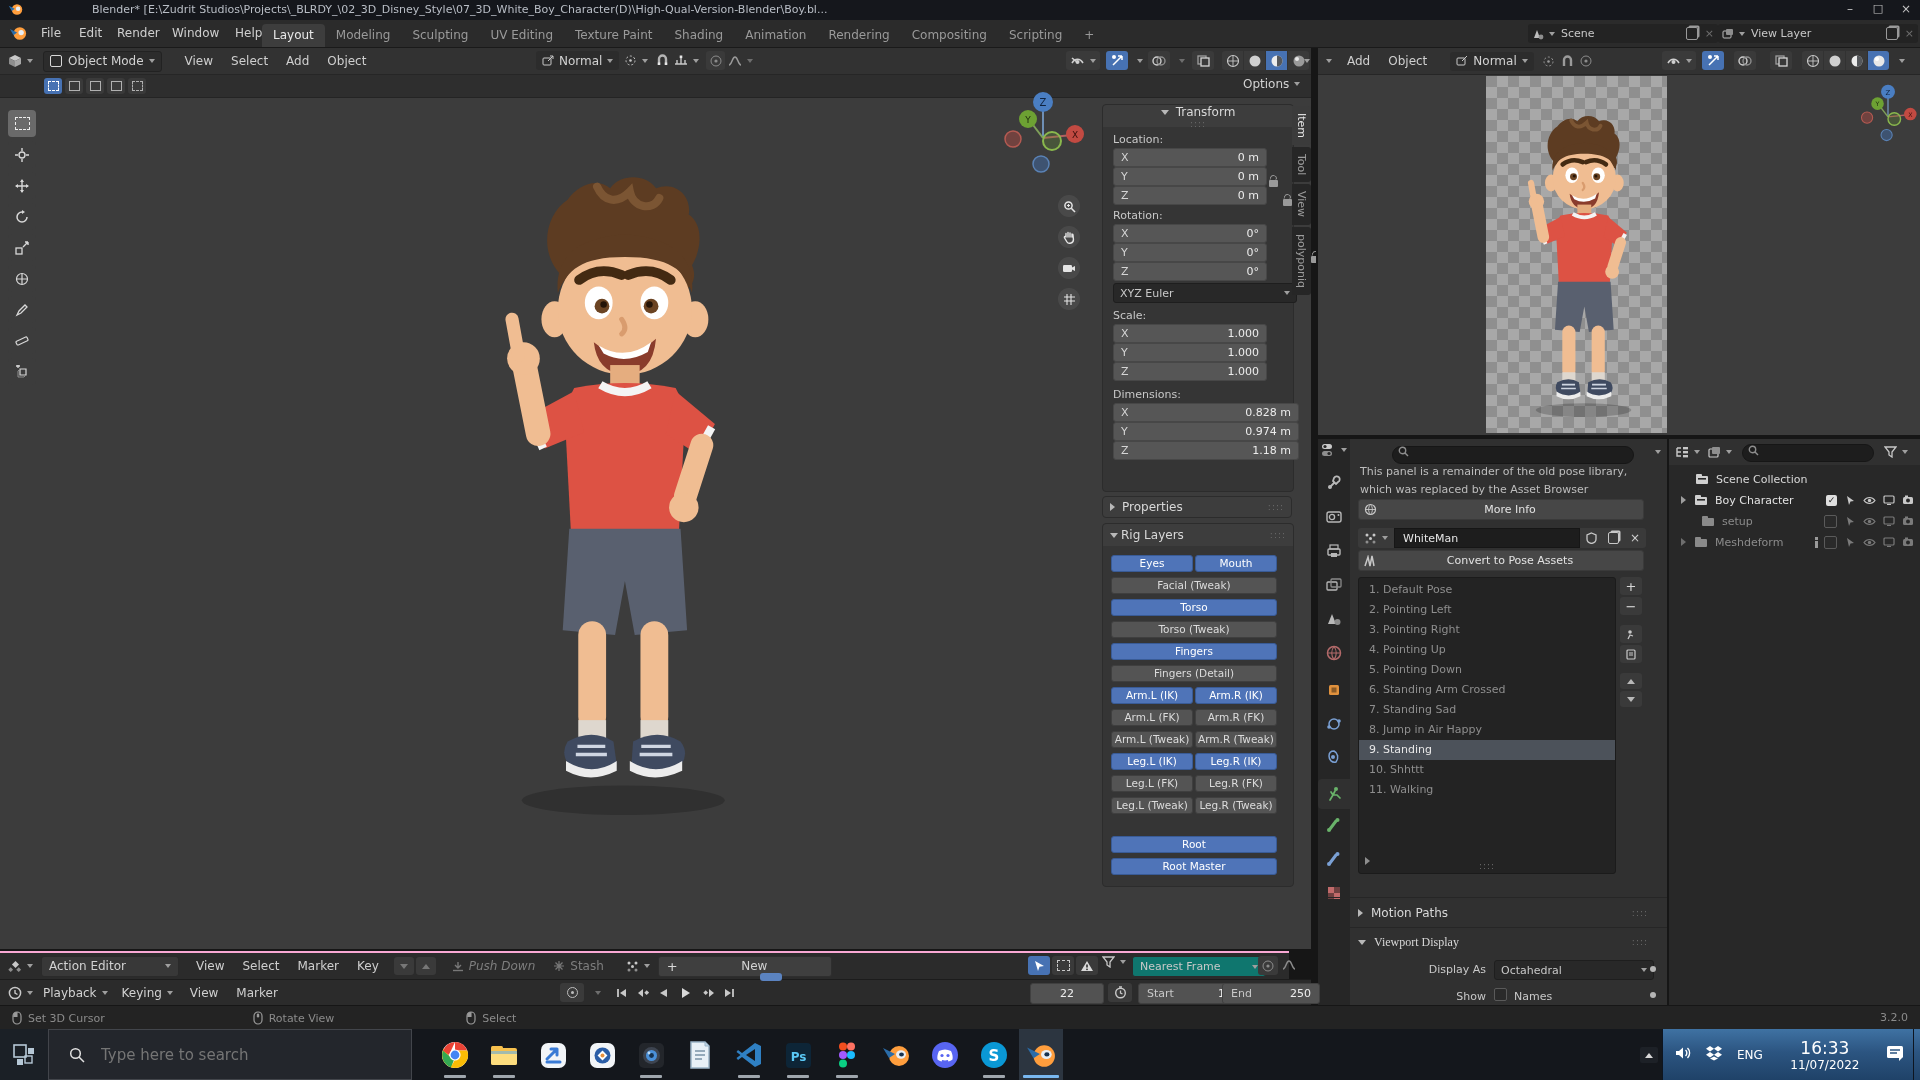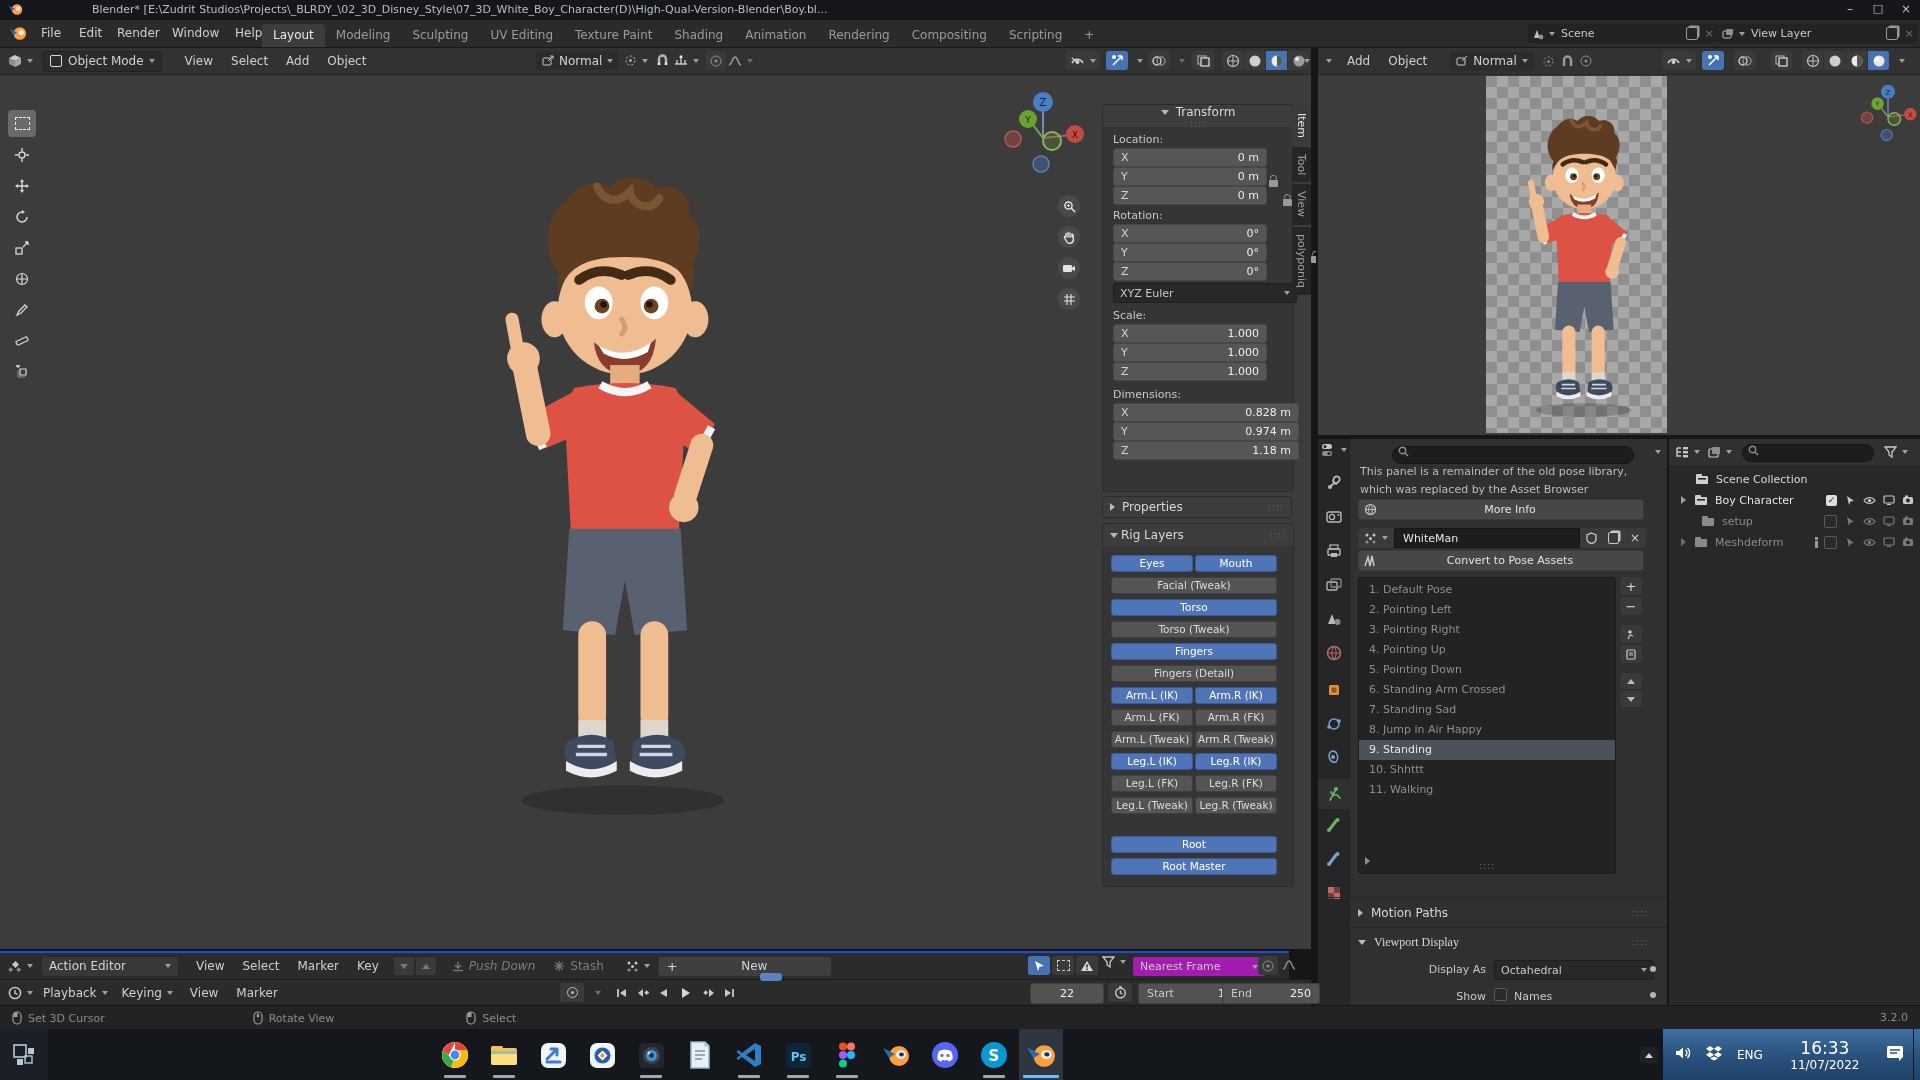--- a/index.html
+++ b/index.html
@@ -278,20 +278,43 @@
         <div class="ibtn" style="width:21px;height:19px;border-radius:0 3px 3px 0;">
           <svg width="14" height="14" viewBox="0 0 14 14">
               <circle cx="7" cy="7" r="5.5" fill="#9a9a9a"></circle>
               <circle cx="5" cy="5" r="2" fill="#e8e8e8"></circle>
             </svg>
         </div>
       </div>
       <span class="a caret sm" style="left:1299px;top:11px;"></span>
     </div>
 
+    <div class="a f" style="left:0;top:27px;width:1311px;height:22px;background:#2e2e2e;border-bottom:1px solid #242424;">
+      <div class="f" style="margin-left:44px;gap:3px;">
+        <div class="ibtn blue" style="width:18px;height:16px;">
+            <span style="width:9px;height:8px;border:1px dashed #fff;display:inline-block;"></span>
+          </div>
+        <div class="ibtn" style="width:18px;height:16px;">
+            <span style="width:9px;height:8px;border:1px solid #b0b0b0;display:inline-block;"></span>
+          </div>
+        <div class="ibtn" style="width:18px;height:16px;">
+            <span style="width:9px;height:8px;border:1px solid #b0b0b0;display:inline-block;"></span>
+          </div>
+        <div class="ibtn" style="width:18px;height:16px;">
+            <span style="width:9px;height:8px;border:1px solid #b0b0b0;display:inline-block;"></span>
+          </div>
+        <div class="ibtn" style="width:18px;height:16px;">
+            <span style="width:9px;height:8px;border:1px dashed #b0b0b0;display:inline-block;"></span>
+          </div>
+      </div>
+      <div class="a f" style="left:1243px;top:2px;">
+        <span class="tx12">Options</span>
+        <span class="caret"></span>
+      </div>
+    </div>
 
     <div class="a" style="left:8px;top:62px;display:flex;flex-direction:column;gap:4px;">
       <div class="tool on">
           <span style="width:13px;height:11px;border:1.3px dashed #eee;display:inline-block;"></span>
         </div>
       <div class="tool">
           <svg width="14" height="14" viewBox="0 0 14 14">
             <circle cx="7" cy="7" r="3" fill="none" stroke="#d8d8d8" stroke-width="1.4"></circle>
             <path d="M7,0 L7,3 M7,11 L7,14 M0,7 L3,7 M11,7 L14,7" stroke="#d8d8d8" stroke-width="1.4"></path>
           </svg>
@@ -887,21 +910,21 @@
           <path d="M4,9.5 L8,9.5" stroke="#7a7a7a" stroke-width="1.2"></path>
         </svg>
       <svg style="margin:0 8px 0 7px" width="12" height="10" viewBox="0 0 12 10">
           <rect x="1" y="2" width="10" height="7" rx="1.5" fill="#7a7a7a"></rect>
           <circle cx="6" cy="5.5" r="2" fill="#282828"></circle>
           <rect x="3" y="0.5" width="3" height="2" fill="#7a7a7a"></rect>
         </svg>
     </div>
   </div>
 
-  <div class="a f" style="left:0;top:951px;width:1289px;height:26px;background:#2b2b2b;border-top:2px solid #1d4ed8;">
+  <div class="a f" style="left:0;top:951px;width:1289px;height:26px;background:#2b2b2b;border-top:2px solid #f9a8d4;">
     <div class="f" style="margin-left:8px;">
       <svg width="14" height="13" viewBox="0 0 14 13">
           <rect x="5" y="2" width="5" height="5" transform="rotate(45 7.5 4.5)" fill="#c8c8c8"></rect>
           <rect x="1" y="8" width="3.4" height="3.4" transform="rotate(45 2.7 9.7)" fill="#8e8e8e"></rect>
           <rect x="9" y="8" width="3.4" height="3.4" transform="rotate(45 10.7 9.7)" fill="#8e8e8e"></rect>
         </svg>
       <span class="caret sm"></span>
     </div>
     <div class="f" style="margin-left:8px;height:19px;background:#383838;border:1px solid #2a2a2a;border-radius:3px;padding:0 7px;width:122px;justify-content:space-between;">
       <span class="tx12">Action Editor</span>
@@ -960,21 +983,21 @@
           <path d="M7,4.5 L7,7.5" stroke="#2b2b2b" stroke-width="1.6"></path>
           <circle cx="7" cy="9.3" r="0.9" fill="#2b2b2b"></circle>
         </svg>
     </div>
     <div class="a f" style="left:1102px;top:3px;">
       <svg width="13" height="12" viewBox="0 0 13 12">
           <path d="M1,1 L12,1 L8,6 L8,11 L5,9 L5,6 Z" fill="none" stroke="#c8c8c8" stroke-width="1.3"></path>
         </svg>
       <span class="caret sm"></span>
     </div>
-    <div class="a f" style="left:1132px;top:3px;width:118px;height:19px;background:#a21caf;border:1px solid #2a2a2a;border-radius:3px;padding:0 7px;justify-content:space-between;">
+    <div class="a f" style="left:1132px;top:3px;width:118px;height:19px;background:#0f766e;border:1px solid #2a2a2a;border-radius:3px;padding:0 7px;justify-content:space-between;">
       <span class="tx11">Nearest Frame</span>
         <span class="caret"></span>
     </div>
     <div class="a f ibtn" style="left:1258px;top:3px;width:20px;height:19px;">
       <svg width="12" height="12" viewBox="0 0 12 12">
           <circle cx="6" cy="6" r="5" fill="none" stroke="#8c8c8c"></circle>
           <circle cx="6" cy="6" r="1.6" fill="#8c8c8c"></circle>
         </svg>
     </div>
     <div class="a f" style="left:1282px;top:6px;">
@@ -1093,20 +1116,27 @@
   </div>
 
   <div class="a f" style="left:0;top:1029px;width:1920px;height:51px;background:#14171c;">
     <div class="a f" style="left:0;top:0;width:48px;height:51px;justify-content:center;background:#1b2026;">
       <svg width="22" height="22" viewBox="0 0 22 22">
           <rect x="1" y="1" width="12" height="12" fill="none" stroke="#b6c8d6" stroke-width="1.6"></rect>
           <rect x="15" y="4" width="6" height="6" fill="#b6c8d6"></rect>
           <rect x="4" y="15" width="6" height="6" fill="#b6c8d6"></rect>
           <rect x="12" y="12" width="7" height="7" fill="none" stroke="#b6c8d6" stroke-width="1.4"></rect>
         </svg>
+    </div>
+    <div class="a f" style="left:48px;top:0;width:364px;height:51px;background:#23262c;border:1px solid #42454b;box-sizing:border-box;">
+      <svg style="margin-left:20px" width="16" height="16" viewBox="0 0 16 16">
+          <circle cx="6.5" cy="6.5" r="4.8" fill="none" stroke="#e2e2e2" stroke-width="1.5"></circle>
+          <path d="M10,10 L15,15" stroke="#e2e2e2" stroke-width="1.5"></path>
+        </svg>
+      <input style="background: transparent; border: none; color: rgb(232, 232, 232); font-size: 15px; margin-left: 14px; width: 280px; font-family: inherit;" placeholder="Type here to search">
     </div>
 
     <div class="a f" style="left:438px;top:9px;width:34px;height:34px;justify-content:center;">
       <svg width="28" height="28" viewBox="0 0 28 28">
           <circle cx="14" cy="14" r="13" fill="#fff"></circle>
           <path d="M14,1 A13,13 0 0 1 26.2,9.5 L14,9.5 Z" fill="#ea4335"></path>
           <path d="M26.2,9.5 A13,13 0 0 1 14,27 L20,14 Z" fill="#fbbc05" transform="rotate(120 14 14)"></path>
           <path d="M14,1 A13,13 0 0 0 2,9.7 L8,14 Z" fill="#ea4335"></path>
           <path d="M2,9.7 A13,13 0 0 0 10,26.3 L13,19 Z" fill="#34a853"></path>
           <path d="M10,26.3 A13,13 0 0 0 26.2,9.5 L18.5,9.5 Z" fill="#fbbc05"></path>

